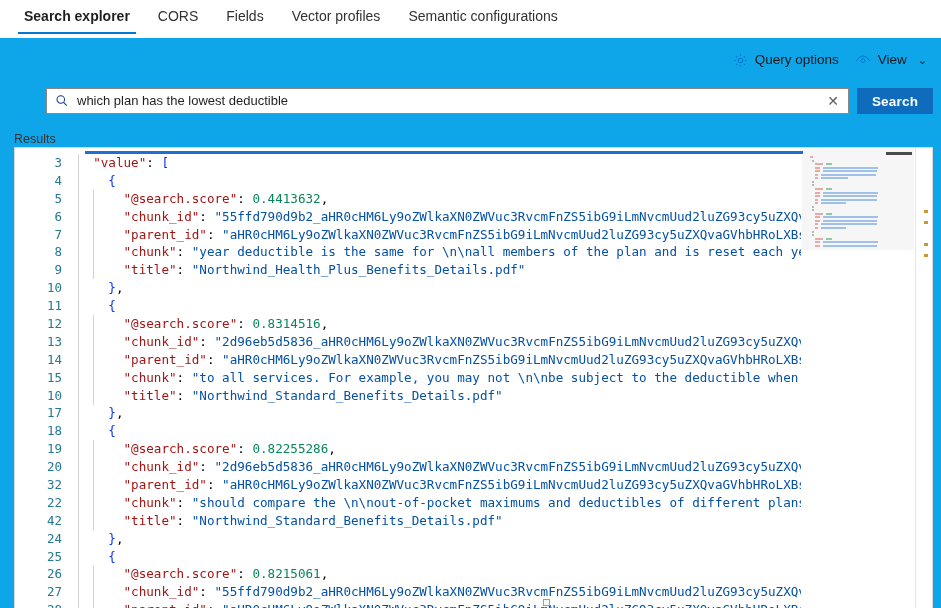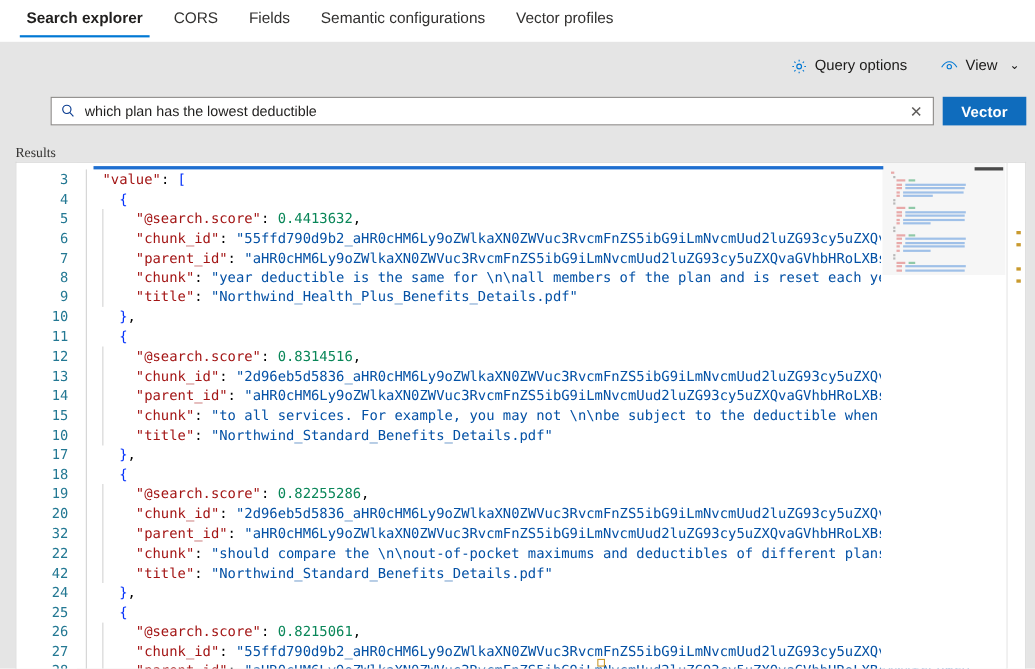--- a/index.html
+++ b/index.html
@@ -6,21 +6,21 @@
   html, body {
     margin: 0; padding: 0;
     width: 941px; height: 608px;
     background: #ffffff;
     font-family: "Liberation Sans", sans-serif;
     overflow: hidden;
   }
   #app {
     position: relative;
     width: 941px; height: 608px;
-    background: #e5e5e5;
+    background: #0ea5e9;
   }
 
   
   .tabstrip {
     position: absolute;
     left: 0; top: 0;
     width: 941px; height: 38px;
     display: flex;
     align-items: flex-start;
     padding-left: 10px;
@@ -43,21 +43,21 @@
     height: 2px;
     background: #0078d4;
   }
 
   
   .commandbar {
     position: absolute;
     right: 14px; top: 52px;
     display: flex;
     align-items: center;
-    gap: 30px;
+    gap: 16px;
     font-size: 13.5px;
     color: #0b3d91;
   }
   .cmd {
     display: flex;
     align-items: center;
     gap: 7px;
     color: #1b1a19;
     cursor: pointer;
     line-height: 16px;
@@ -136,21 +136,20 @@
     cursor: pointer;
     letter-spacing: .2px;
   }
 
   
   .results-label {
     position: absolute;
     left: 14px; top: 132px;
     font-size: 12.5px;
     color: #323130;
-    font-family: Liberation Serif, serif;
   }
 
   .editor-wrap {
     position: absolute;
     left: 14px; top: 147px;
     width: 919px; height: 461px;
     border: 1px solid #d8d8d8;
     border-bottom: none;
     background: #ffffff;
     overflow: hidden;
@@ -267,22 +266,22 @@
 </style>
 </head>
 <body>
 
 <div id="app">
 
   <div class="tabstrip" id="tabstrip">
       <div class="tab active"><span>Search explorer</span></div>
       <div class="tab"><span>CORS</span></div>
       <div class="tab"><span>Fields</span></div>
+      <div class="tab"><span>Vector profiles</span></div>
       <div class="tab"><span>Semantic configurations</span></div>
-      <div class="tab"><span>Vector profiles</span></div>
     </div>
 
   <div class="commandbar">
     <div class="cmd">
       <span class="glyph">
         <svg width="15" height="15" viewBox="0 0 16 16" fill="none" stroke="#0078d4" stroke-width="1.1">
           <circle cx="8" cy="8" r="2.3"></circle>
           <path d="M8 1.4v1.6M8 13v1.6M1.4 8h1.6M13 8h1.6M3.3 3.3l1.2 1.2M11.5 11.5l1.2 1.2M12.7 3.3l-1.2 1.2M4.5 11.5l-1.2 1.2"></path>
         </svg>
       </span>
@@ -304,21 +303,21 @@
     <div class="searchbox">
       <span class="mag">
         <svg width="14" height="14" viewBox="0 0 16 16" fill="none" stroke="#0b3d91" stroke-width="1.2">
           <circle cx="6.6" cy="6.2" r="4.3"></circle>
           <path d="M9.8 9.6L13.4 13.4"></path>
         </svg>
       </span>
       <input type="text" value="which plan has the lowest deductible" placeholder="" style="">
       <span class="clearbtn">✕</span>
     </div>
-    <button class="searchbtn">Vector</button>
+    <button class="searchbtn">Search</button>
   </div>
 
   <div class="results-label">Results</div>
 
   <div class="editor-wrap">
     <div class="h-scroll"></div>
 
     <div class="gutter" id="gutter">
         <div class="ln">3</div>
         <div class="ln">4</div>

